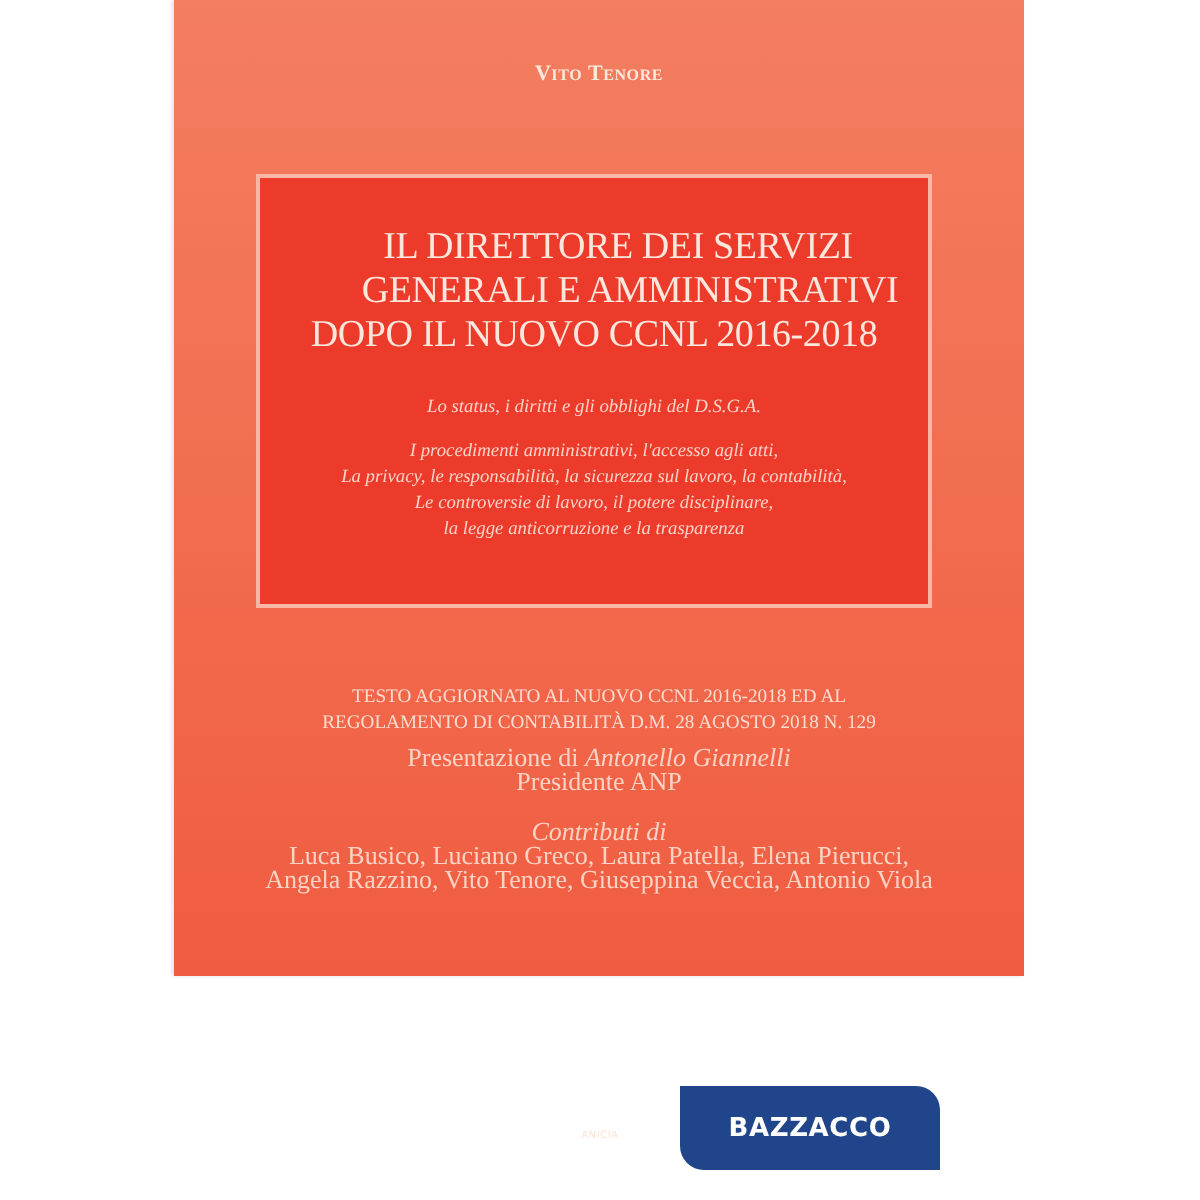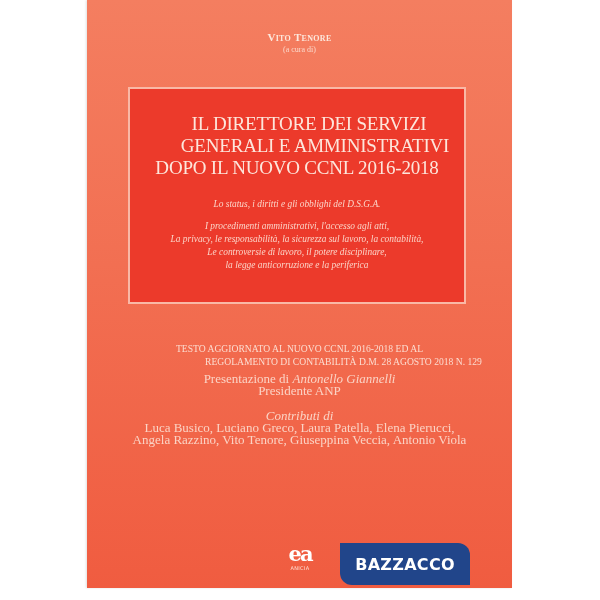--- a/index.html
+++ b/index.html
@@ -8,21 +8,21 @@
       width: 600px;
       height: 600px;
       background: #ffffff;
       overflow: hidden;
     }
     .cover {
       position: absolute;
       left: 87px;
       top: 0;
       width: 425px;
-      height: 588px;
+      height: 488px;
       background: linear-gradient(180deg, #f47e60 0%, #f26f52 45%, #f05c40 100%);
       font-family: "Liberation Serif", "DejaVu Serif", serif;
       color: #fbe3d8;
       box-shadow: -1px 0 2px rgba(0,0,0,0.12);
     }
     .author {
       position: absolute;
       left: 0;
       width: 100%;
       top: 31px;
@@ -125,48 +125,47 @@
       height: 42px;
       background: #21458a;
       border-radius: 0 12px 0 12px;
       display: flex;
       align-items: center;
       justify-content: center;
     }
     .seller-badge span {
       font-family: "DejaVu Sans", sans-serif;
       font-weight: bold;
-      font-size: 16px;
+      font-size: 13px;
       color: #ffffff;
       letter-spacing: 0.3px;
       text-align: right;
     }
   </style>
 </head>
 <body>
 
 <div class="cover">
 
   <div class="author">Vito Tenore</div>
-  <div class="curator">(a cura di)</div>
 
   <div class="title-box">
     <div class="title-line" style="top:24px;padding-left:12px;">IL DIRETTORE DEI SERVIZI</div>
     <div class="title-line" style="top:46px;padding-left:18px;">GENERALI E AMMINISTRATIVI</div>
     <div class="title-line" style="top:68px;">DOPO IL NUOVO CCNL 2016-2018</div>
 
     <div class="sub-line" style="top:110px;">Lo status, i diritti e gli obblighi del D.S.G.A.</div>
     <div class="sub-line" style="top:132px;">I procedimenti amministrativi, l'accesso agli atti,</div>
     <div class="sub-line" style="top:158px;">Le controversie di lavoro, il potere disciplinare,</div>
     <div class="sub-line" style="top:145px;">La privacy, le responsabilità, la sicurezza sul lavoro, la contabilità,</div>
-    <div class="sub-line" style="top:171px;">la legge anticorruzione e la periferica</div>
+    <div class="sub-line" style="top:171px;">la legge anticorruzione e la trasparenza</div>
   </div>
 
   <div class="update-line" style="top:320px;">TESTO AGGIORNATO AL NUOVO CCNL 2016-2018 ED AL</div>
-  <div class="update-line" style="top:333px;padding-left:44px;">REGOLAMENTO DI CONTABILITÀ D.M. 28 AGOSTO 2018 N. 129</div>
+  <div class="update-line" style="top:333px;">REGOLAMENTO DI CONTABILITÀ D.M. 28 AGOSTO 2018 N. 129</div>
 
   <div class="small-line" style="top:371px;">
     <span>Presentazione di </span><span class="it">Antonello Giannelli</span>
   </div>
   <div class="small-line" style="top:383px;">Presidente ANP</div>
 
   <div class="small-line it" style="top:408px; font-style:italic;">Contributi di</div>
   <div class="small-line" style="top:432px;">Angela Razzino, Vito Tenore, Giuseppina Veccia, Antonio Viola</div>
   <div class="small-line" style="top:420px;">Luca Busico, Luciano Greco, Laura Patella, Elena Pierucci,</div>
 

